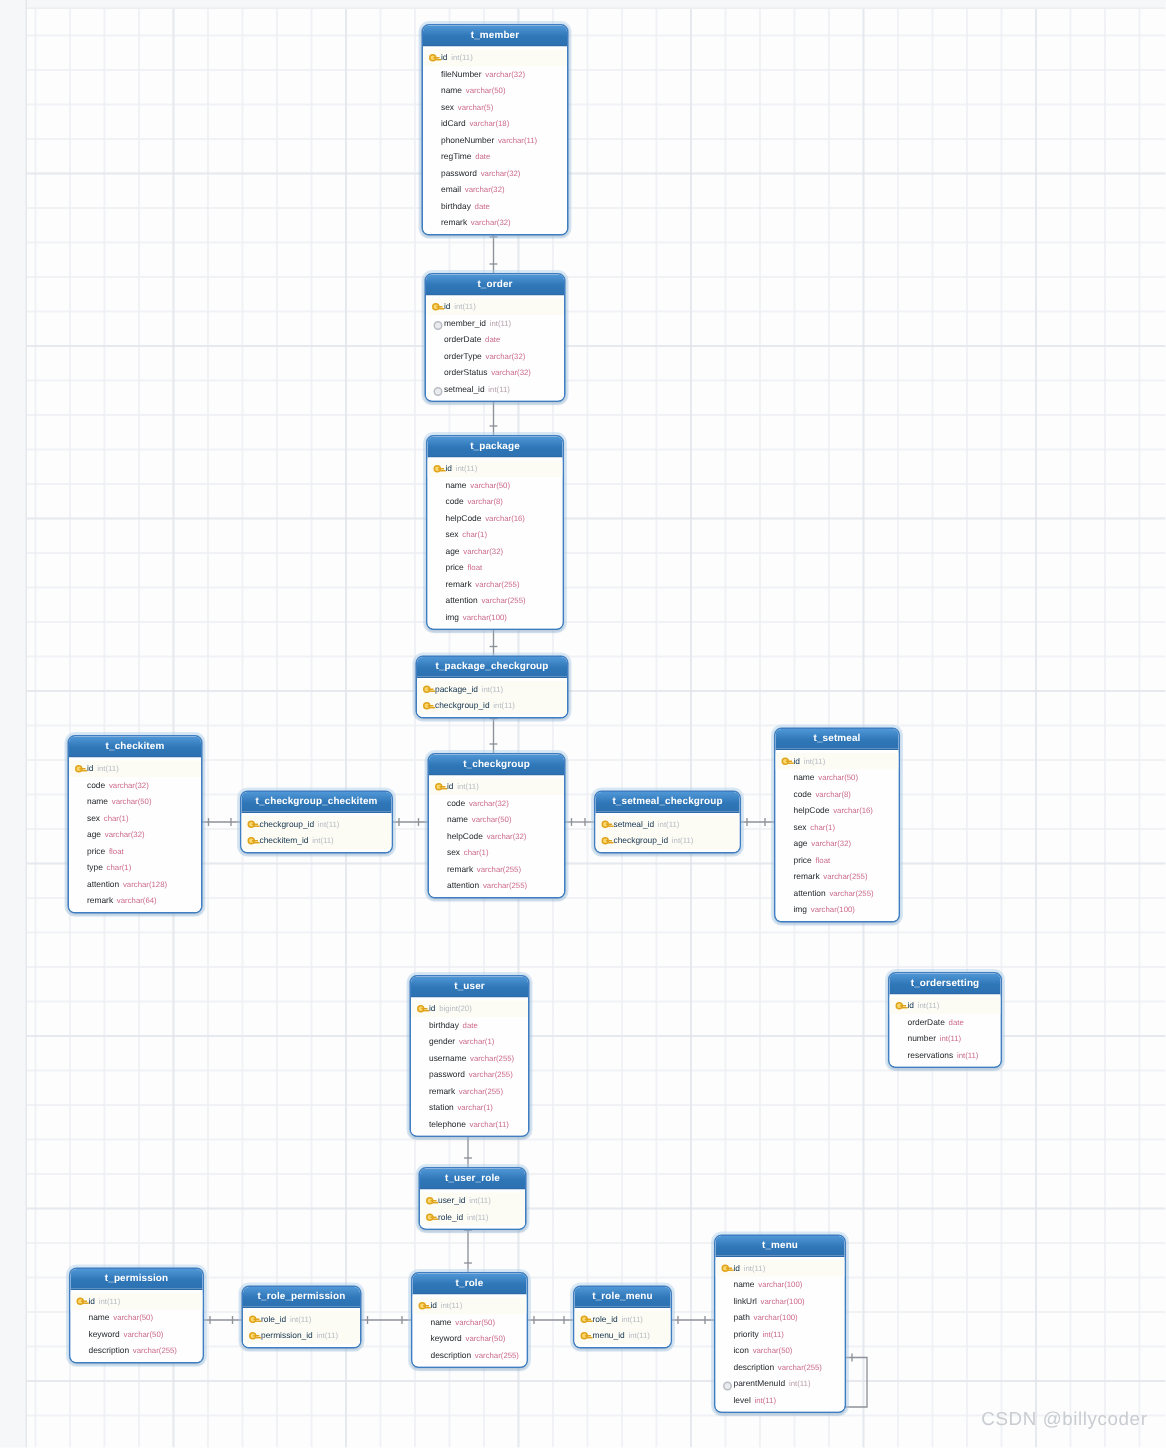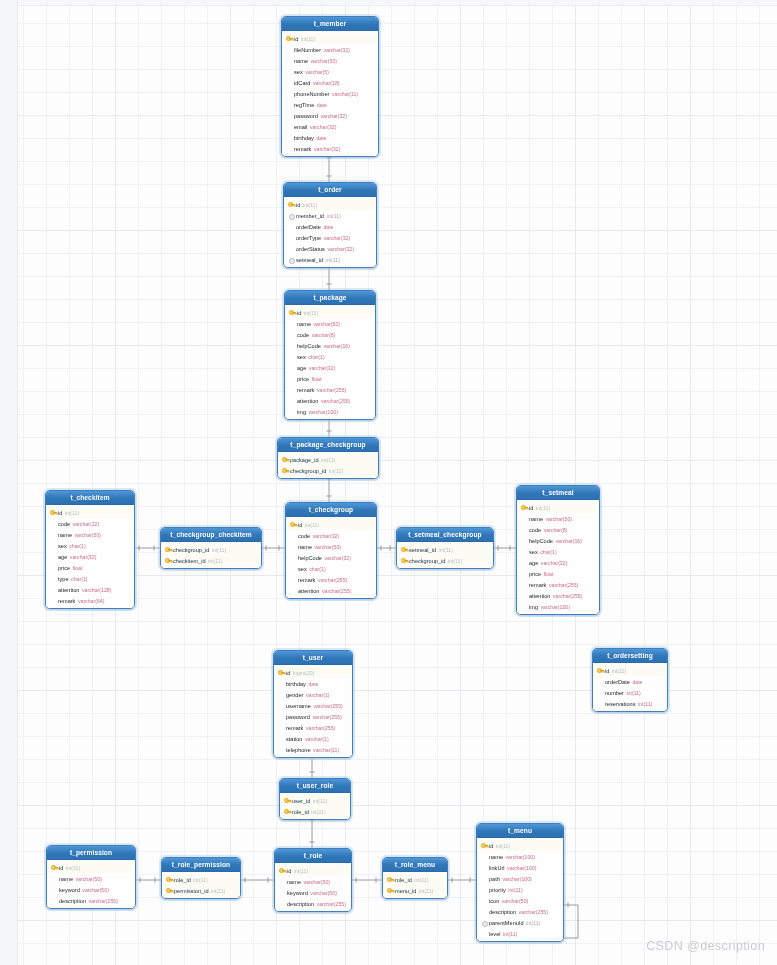--- a/index.html
+++ b/index.html
@@ -718,14 +718,14 @@
           </div>
           <div class="attr">
             <span class="ky "></span>
             <span class="nm">level</span>
             <span class="ty">int(11)</span>
           </div>
         </div>
       </div>
     </div>
 
-  <div id="watermark">CSDN @description</div>
+  <div id="watermark">CSDN @billycoder</div>
 </div>
 
 </body></html>

